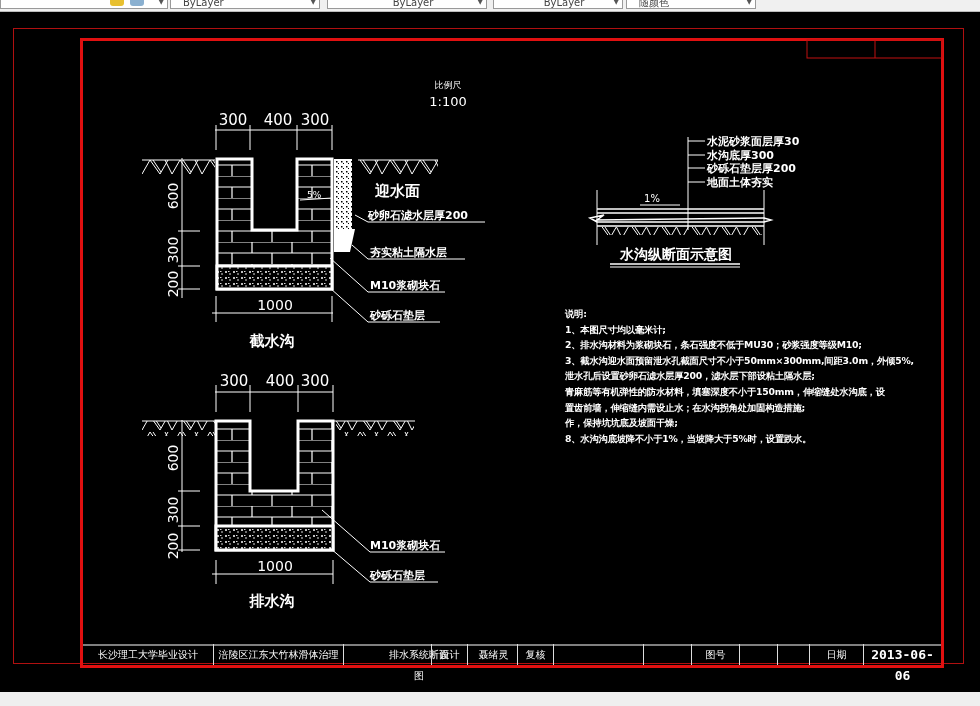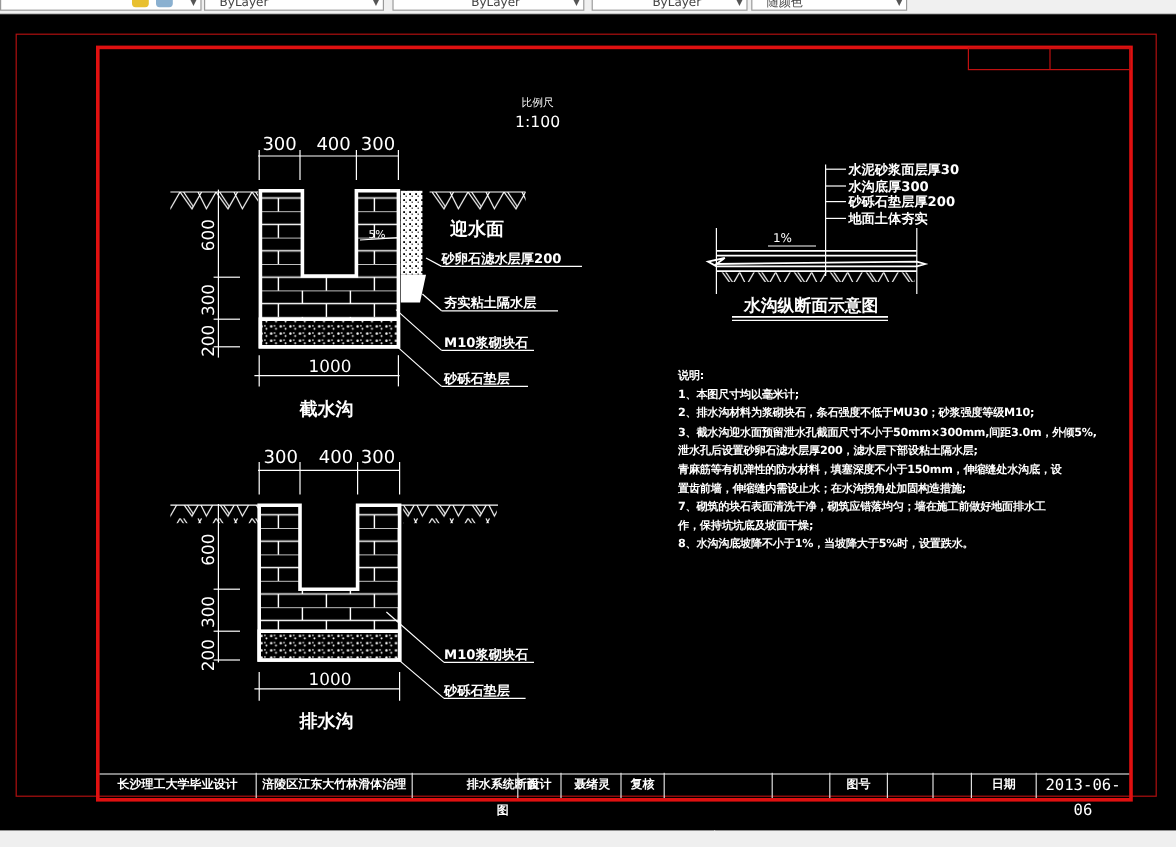--- a/index.html
+++ b/index.html
@@ -7,22 +7,22 @@
   .toolbar { position:absolute; left:0; top:0; width:980px; height:11px; background:#f0f0f0; border-bottom:1px solid #bbb; overflow:hidden; }
   .tb-field { position:absolute; top:-6px; height:15px; background:#fff; border:1px solid #999; font-size:10px; color:#444; line-height:15px; box-sizing:border-box; padding-left:12px; }
   .tb-field .arr { position:absolute; right:3px; top:0; font-size:7px; color:#555; }
   .tb-icon { position:absolute; top:-4px; width:14px; height:10px; }
   .canvas { position:absolute; left:0; top:12px; width:980px; height:680px; background:#000; }
   .statusbar { position:absolute; left:0; top:692px; width:980px; height:14px; background:#efefef; }
   .outer-frame { position:absolute; left:13px; top:28px; width:951px; height:636px; border:1px solid #b01010; box-sizing:border-box; }
   .inner-frame { position:absolute; left:80px; top:38px; width:864px; height:630px; border:3px solid #e01010; box-sizing:border-box; }
   svg text { font-family:"DejaVu Sans", sans-serif; }
   .tb-row { position:absolute; left:83px; top:644px; width:858px; height:21px; }
-  .tb-cell { position:absolute; top:0; height:21px; border-left:1px solid #ddd; color:#fff; font-size:10px; line-height:21px; text-align:center; font-weight:bold; box-sizing:border-box; }
-  .date-cell { font-weight:normal; font-size:13px; font-family:"DejaVu Sans Mono", monospace; }
+  .tb-cell { position:absolute; top:0; height:21px; border-left:1px solid #ddd; color:#fff; font-size:10px; line-height:21px; text-align:center; font-weight:normal; box-sizing:border-box; }
+  .date-cell { font-weight:bold; font-size:13px; font-family:"DejaVu Sans Mono", monospace; }
   .notes { position:absolute; left:525px; top:306px; width:350px; color:#fff; font-size:9.3px; line-height:15.6px; font-weight:bold; letter-spacing:-0.2px;margin-left:40px; }
   .notes div { white-space:nowrap; }
 </style>
 </head>
 <body>
 
 <div class="toolbar">
   <div class="tb-field" style="left:0;width:168px;">
       <span class="arr">▼</span>
     </div>
@@ -194,21 +194,20 @@
 </svg>
 
 <div class="notes">
   <div>说明:</div>
   <div>1、本图尺寸均以毫米计;</div>
   <div>2、排水沟材料为浆砌块石，条石强度不低于MU30；砂浆强度等级M10;</div>
   <div>3、截水沟迎水面预留泄水孔截面尺寸不小于50mm×300mm,间距3.0m，外倾5%,</div>
   <div>泄水孔后设置砂卵石滤水层厚200，滤水层下部设粘土隔水层;</div>
   <div>青麻筋等有机弹性的防水材料，填塞深度不小于150mm，伸缩缝处水沟底，设</div>
   <div>置齿前墙，伸缩缝内需设止水；在水沟拐角处加固构造措施;</div>
-  <div>7、砌筑的块石表面清洗干净，砌筑应错落均匀；墙在施工前做好地面排水工</div>
   <div>作，保持坑坑底及坡面干燥;</div>
   <div>8、水沟沟底坡降不小于1%，当坡降大于5%时，设置跌水。</div>
 </div>
 
 <div class="tb-row">
   <div class="tb-cell" style="left:0;width:130px;border-left:none;">长沙理工大学毕业设计</div>
   <div class="tb-cell" style="left:130px;width:130px;">涪陵区江东大竹林滑体治理</div>
   <div class="tb-cell" style="left:260px;width:106px;padding-left:45px;">排水系统断面图</div>
   <div class="tb-cell" style="left:348px;width:36px;">设计</div>
   <div class="tb-cell" style="left:384px;width:52px;">聂绪灵</div>

